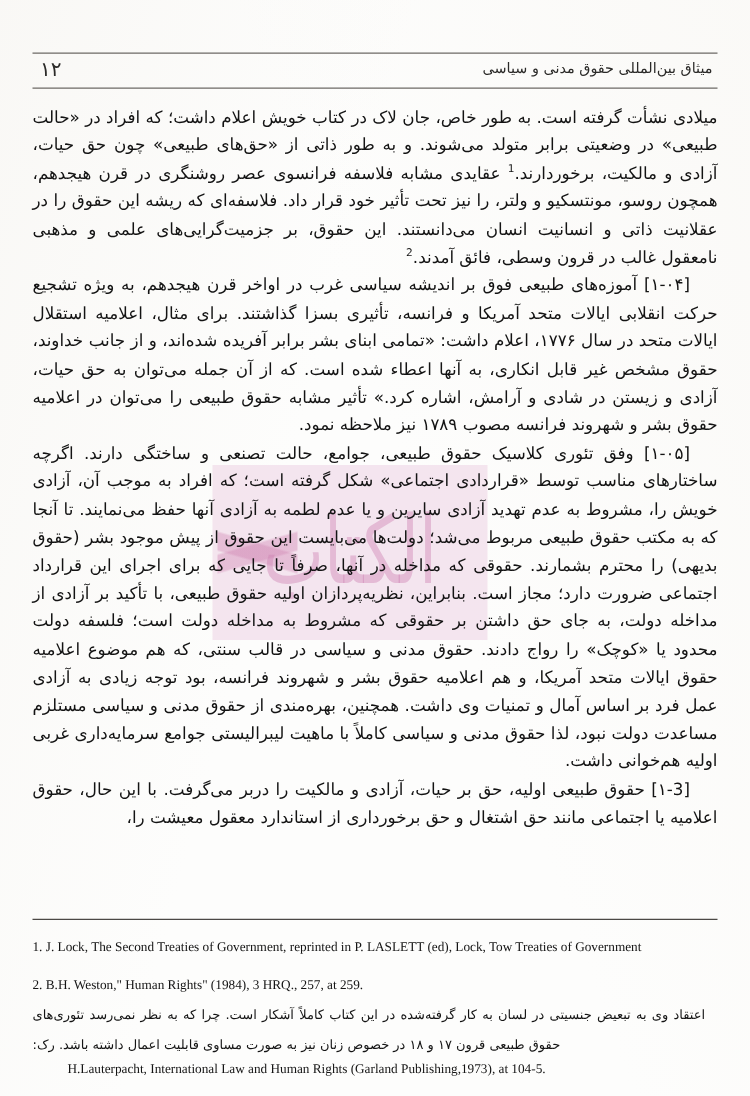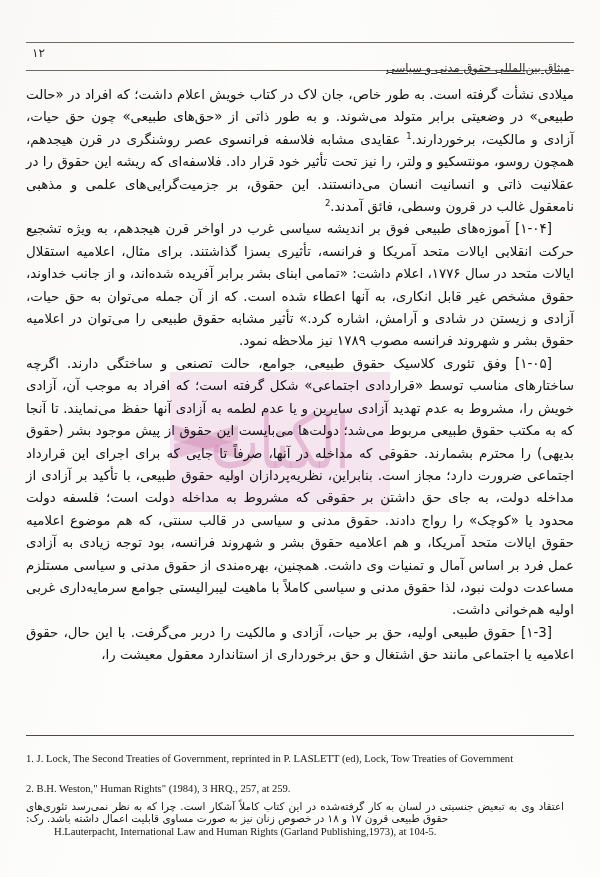--- a/index.html
+++ b/index.html
@@ -39,33 +39,32 @@
     right: 0;
     left: 0;
     height: 0;
     border-top: 1.1px solid #6d6a66;
   }
   .rule.top { top: 0; }
   .rule.bottom { top: 28px; }
 
   .header-title {
     position: absolute;
-    top: 19px;
+    top: 5px;
     right: 4px;
     font-size: 11.5px;
     color: #2b2a28;
     letter-spacing: 0.1px;
     white-space: nowrap;
-    text-decoration: underline;
   }
   .header-pageno {
     position: absolute;
     top: 4px;
     left: 6px;
-    font-size: 12px;
+    font-size: 16px;
     color: #2b2a28;
     letter-spacing: 0.4px;
   }
 
   
   .watermark {
     position: absolute;
     right: 210px;
     top: 372px;
     width: 220px;
@@ -151,21 +150,21 @@
   }
   .fn-en .cont {
     display: block;
     padding-left: 14px;
   }
   .fn-fa {
     direction: rtl;
     text-align: justify;
     text-align-last: left;
     font-size: 10.4px;
-    line-height: 12px;
+    line-height: 24px;
     color: #141414;
     margin: 3px 0 1px 0;
     padding-right: 10px;
   }
   .fn-en.tail {
     padding-left: 28px;
     margin-top: 1px;
     font-family: Liberation Serif, serif;
   }
 </style>

